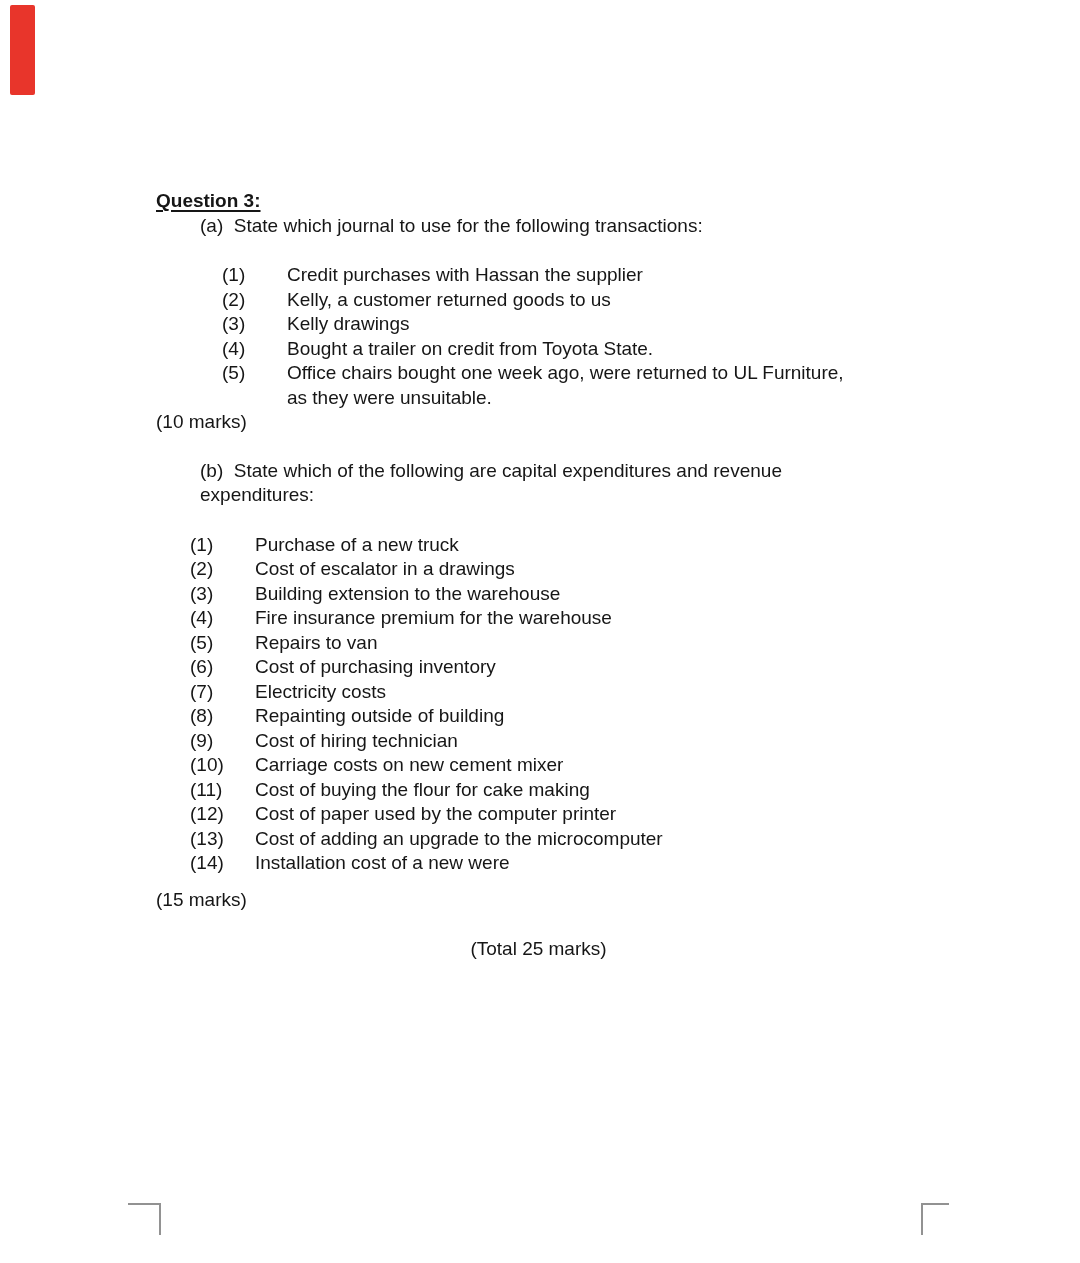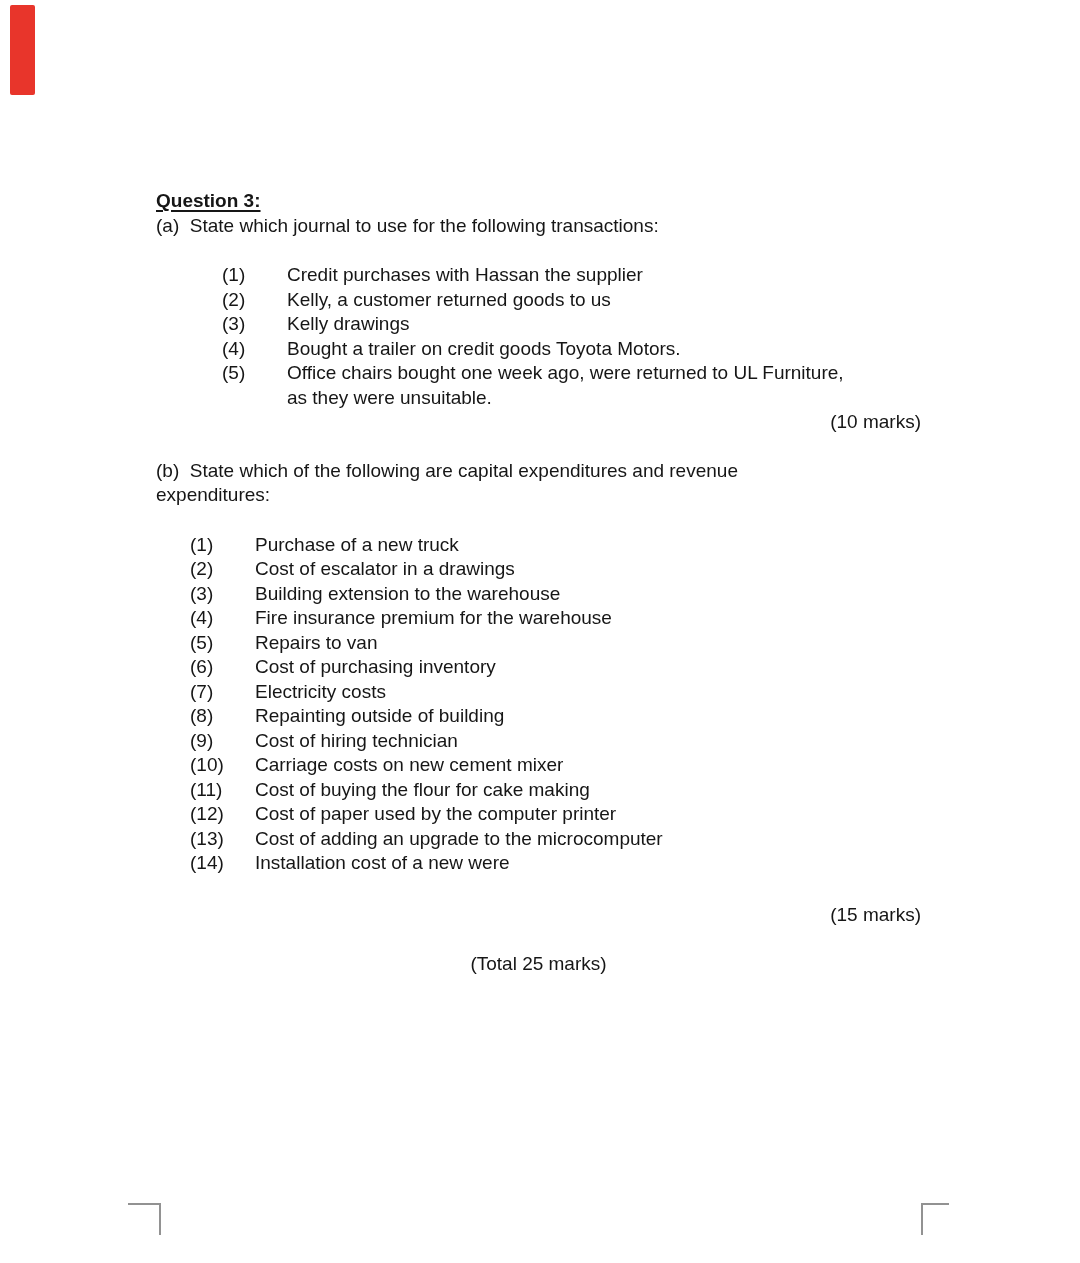--- a/index.html
+++ b/index.html
@@ -38,43 +38,43 @@
   }
   .doc-title {
     font-weight: bold;
     text-decoration: underline;
     text-decoration-thickness: 2px;
     text-underline-offset: 3px;
     white-space: pre-wrap;
   }
   .intro {
     white-space: pre-wrap;
+    margin-left: 44px;
   }
   .list-a { margin-top: 25px; }
   .list-b { margin-top: 25px; }
   .row {
     display: flex;
     align-items: flex-start;
   }
   .row .num {
     flex: 0 0 65px;
     white-space: pre;
   }
   .list-a .num { margin-left: 66px; }
   .list-b .num { margin-left: 34px; }
   .row .txt {
     flex: 1 1 auto;
     white-space: pre-wrap;
   }
   .marks {
-    text-align: right;
     white-space: pre-wrap;
   }
   .marks-a { margin-top: 0px; }
-  .marks-b { margin-top: 27px; }
+  .marks-b { margin-top: 12px; }
   .intro-b { margin-top: 24px; }
   .total-marks { margin-top: 25px; text-align: center; white-space: pre-wrap; }
   .corner-mark {
     position: absolute;
     top: 1203px;
     height: 30px;
     border-top: 2px solid #929292;
   }
   .corner-mark.left {
     left: 128px;
@@ -108,21 +108,21 @@
       <div class="row">
         <span class="num">(2)</span>
         <span class="txt">Kelly, a customer returned goods to us</span>
       </div>
       <div class="row">
         <span class="num">(3)</span>
         <span class="txt">Kelly drawings</span>
       </div>
       <div class="row">
         <span class="num">(4)</span>
-        <span class="txt">Bought a trailer on credit goods Toyota Motors.</span>
+        <span class="txt">Bought a trailer on credit from Toyota State.</span>
       </div>
       <div class="row">
         <span class="num">(5)</span>
         <span class="txt">Office chairs bought one week ago, were returned to UL Furniture,
 as they were unsuitable.</span>
       </div>
     </div>
 
     <div class="marks marks-a">(10 marks)</div>
 

